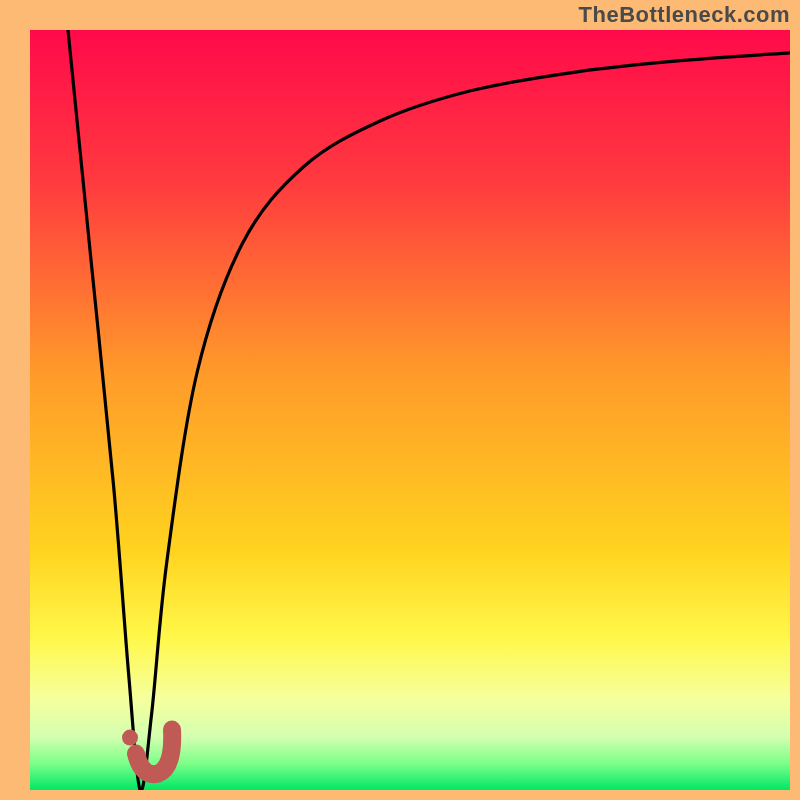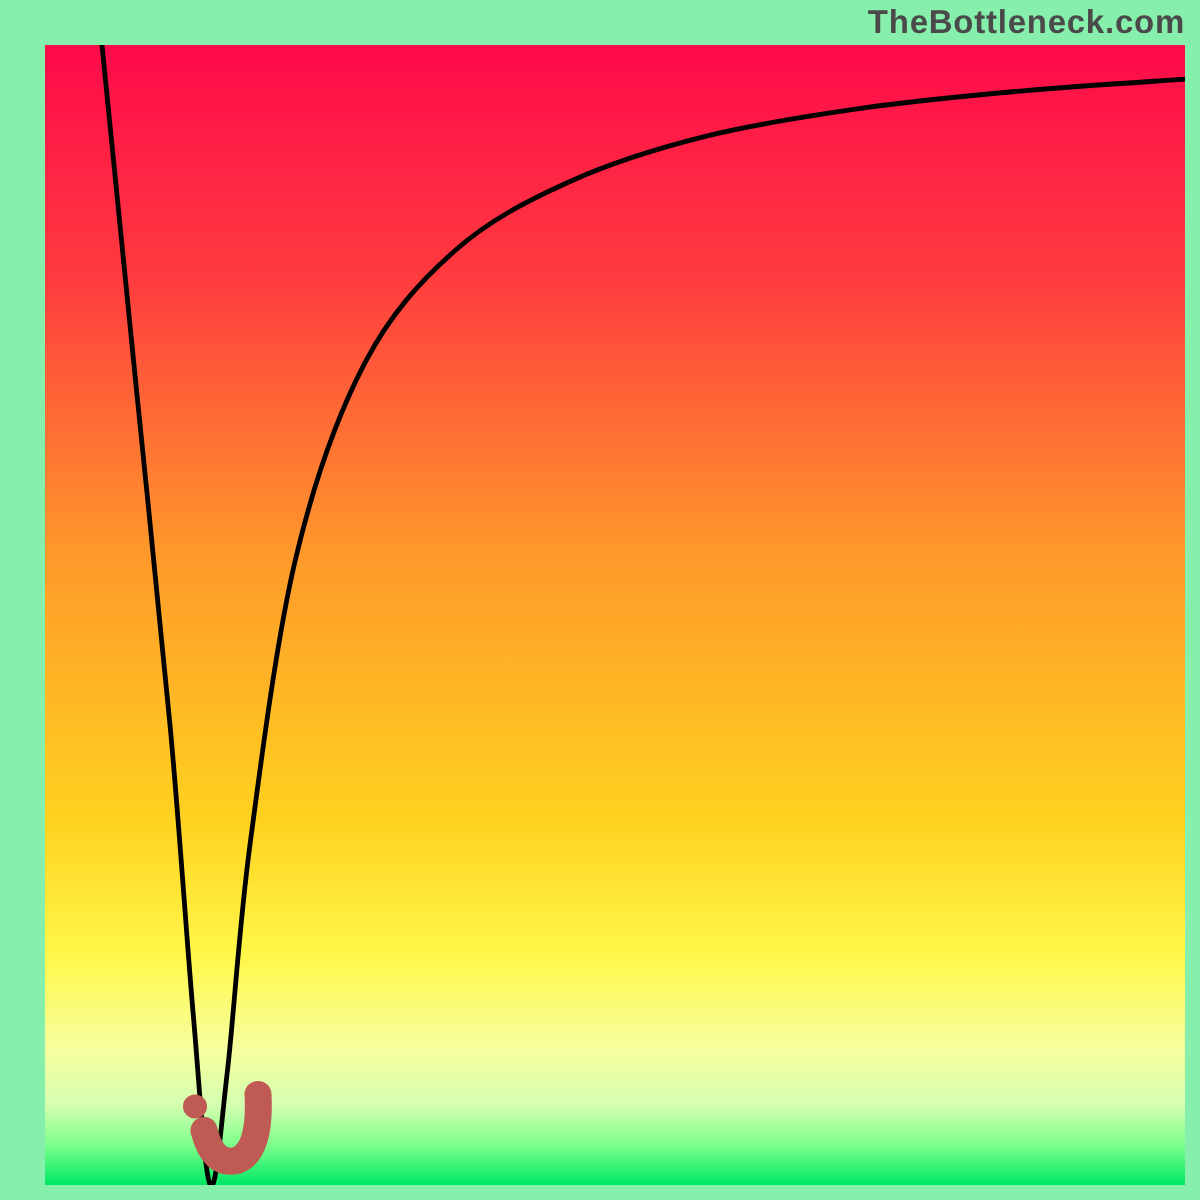--- a/index.html
+++ b/index.html
@@ -8,21 +8,21 @@
     width: 800px;
     height: 800px;
     overflow: hidden;
     background: #000;
     font-family: Arial, Helvetica, sans-serif;
   }
   .frame {
     position: relative;
     width: 800px;
     height: 800px;
-    background: #86efac;
+    background: #fdba74;
   }
   .watermark {
     position: absolute;
     top: 2px;
     right: 10px;
     color: #4a4a4a;
     font-size: 22px;
     font-weight: 600;
     letter-spacing: 0.5px;
     z-index: 10;

